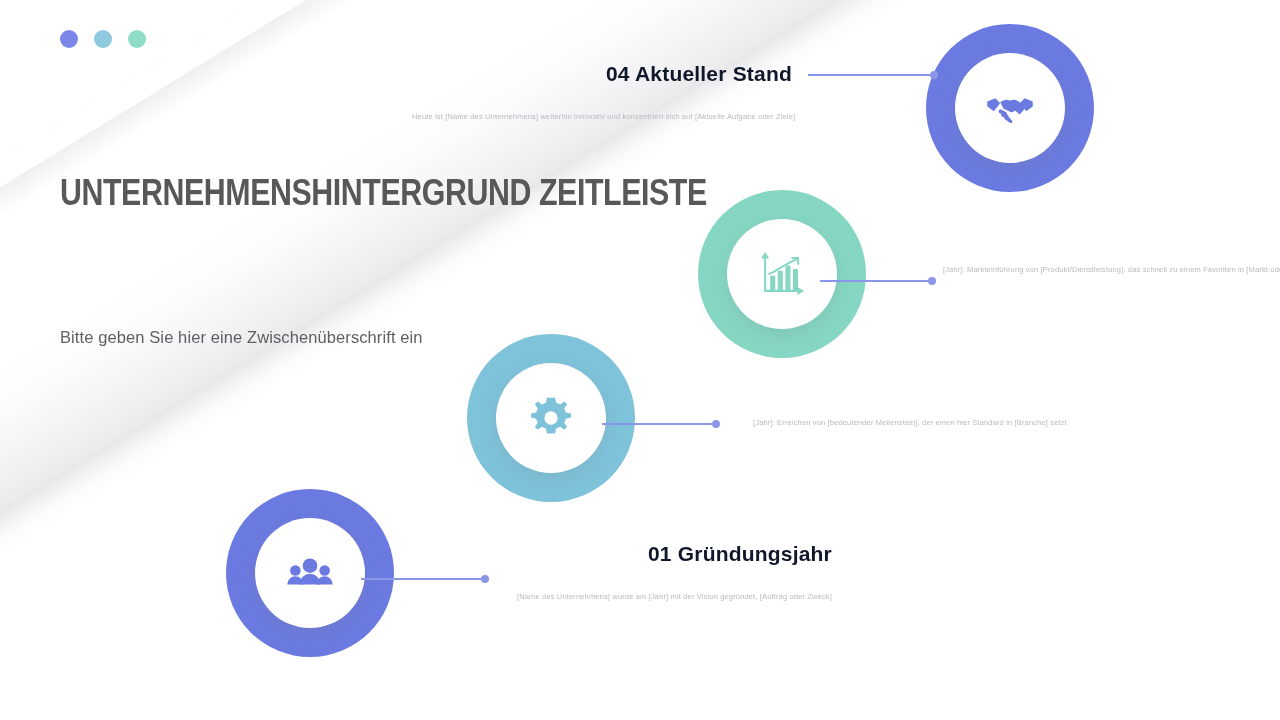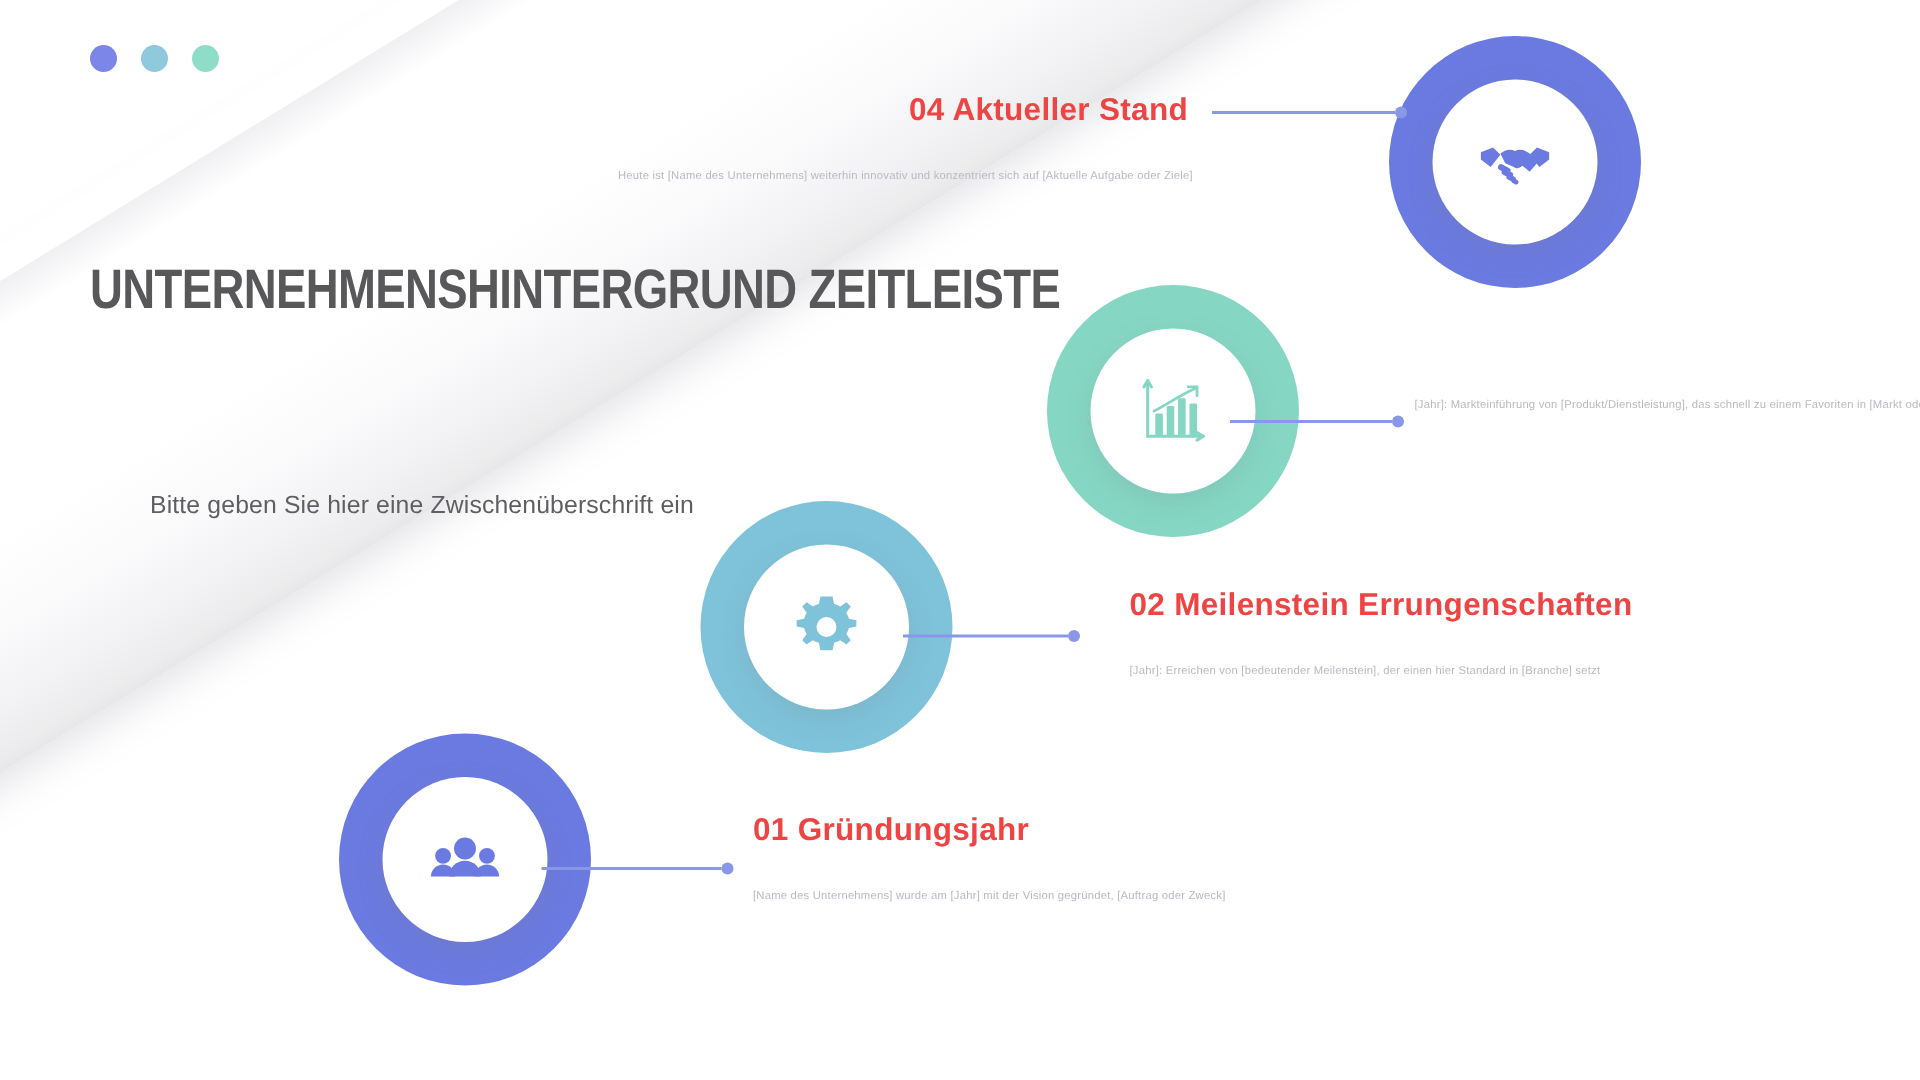--- a/index.html
+++ b/index.html
@@ -50,21 +50,20 @@
     color:#58585b;
     text-transform:uppercase;
     transform:scaleX(0.82);
     transform-origin:left center;
     white-space:nowrap;
   }
   .subtitle{
     position:absolute; left:60px; top:328px; z-index:6;
     font-size:16.5px; color:#5f5f63; font-weight:400;
     letter-spacing:0.1px;
-    margin-left:40px;
   }
 
   
   .node{ position:absolute; z-index:3; }
   .outer{
     position:absolute; border-radius:50%;
   }
   .inner{
     position:absolute; border-radius:50%;
     background:#ffffff;
@@ -94,21 +93,21 @@
   
   .conn{ position:absolute; z-index:6; height:10px; display:flex; align-items:center; }
   .conn .line{ height:2px; background:#8a97e8; flex:1; }
   .conn .pip{ width:8px; height:8px; border-radius:50%; background:#8a97e8; }
   .conn.to-left .pip{ order:2; }
   .conn.to-left .line{ order:1; }
 
   
   .step{ position:absolute; z-index:6; }
   .step h3{
-    font-size:21px; font-weight:700; color:#ef4444; letter-spacing:0.2px;
+    font-size:21px; font-weight:700; color:#0f172a; letter-spacing:0.2px;
     white-space:nowrap;
   }
   .step p{
     margin-top:26px;
     font-size:7.5px; color:#b9b9c2; font-weight:400; letter-spacing:0.15px;
     white-space:nowrap;
   }
   .step.right-align{ text-align:right; }
 </style>
 </head>
@@ -218,20 +217,19 @@
 <div class="step right-align" style="left:412px; top:62px; width:380px;">
   <h3>04 Aktueller Stand</h3>
   <p>Heute ist [Name des Unternehmens] weiterhin innovativ und konzentriert sich auf [Aktuelle Aufgabe oder Ziele]</p>
 </div>
 
 <div class="step" style="left:943px; top:239px; width:330px;">
   <p>[Jahr]: Markteinführung von [Produkt/Dienstleistung], das schnell zu einem Favoriten in [Markt oder Segment] wurde</p>
 </div>
 
 <div class="step" style="left:753px; top:392px; width:330px;">
-  <h3>02 Meilenstein Errungenschaften</h3>
   <p>[Jahr]: Erreichen von [bedeutender Meilenstein], der einen hier Standard in [Branche] setzt</p>
 </div>
 
-<div class="step" style="left:502px; top:542px; width:330px;">
+<div class="step" style="left:502px; top:542px; width:330px;text-align:right;">
   <h3>01 Gründungsjahr</h3>
   <p>[Name des Unternehmens] wurde am [Jahr] mit der Vision gegründet, [Auftrag oder Zweck]</p>
 </div>
 
 </body></html>

